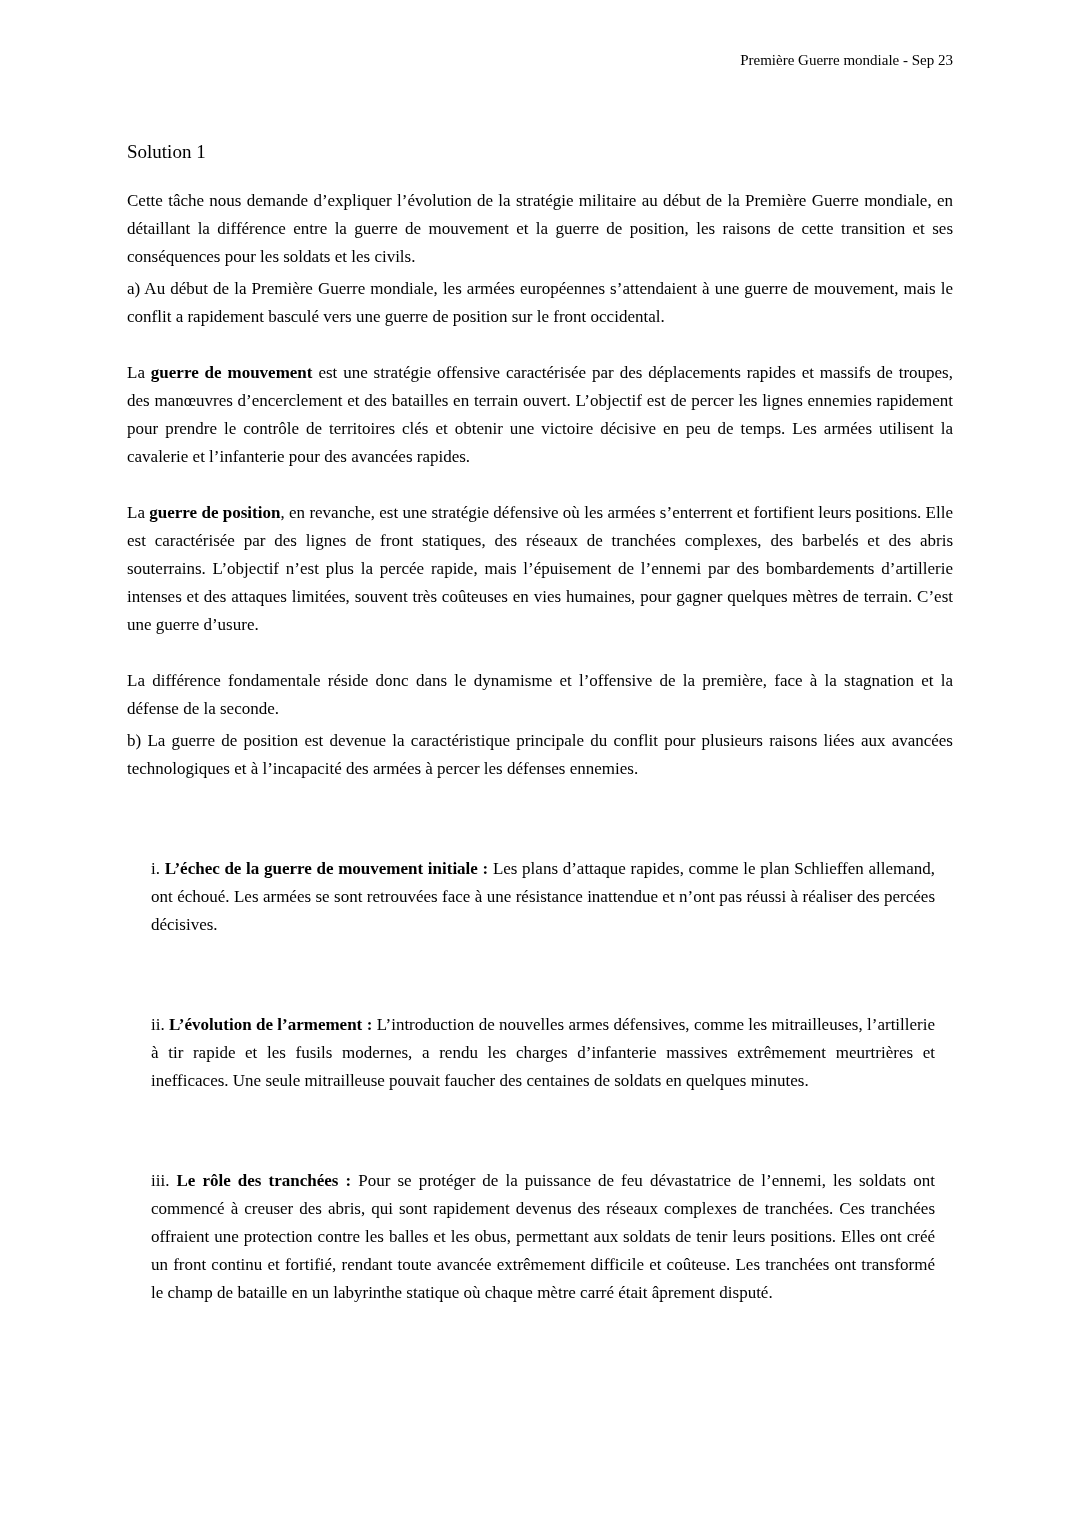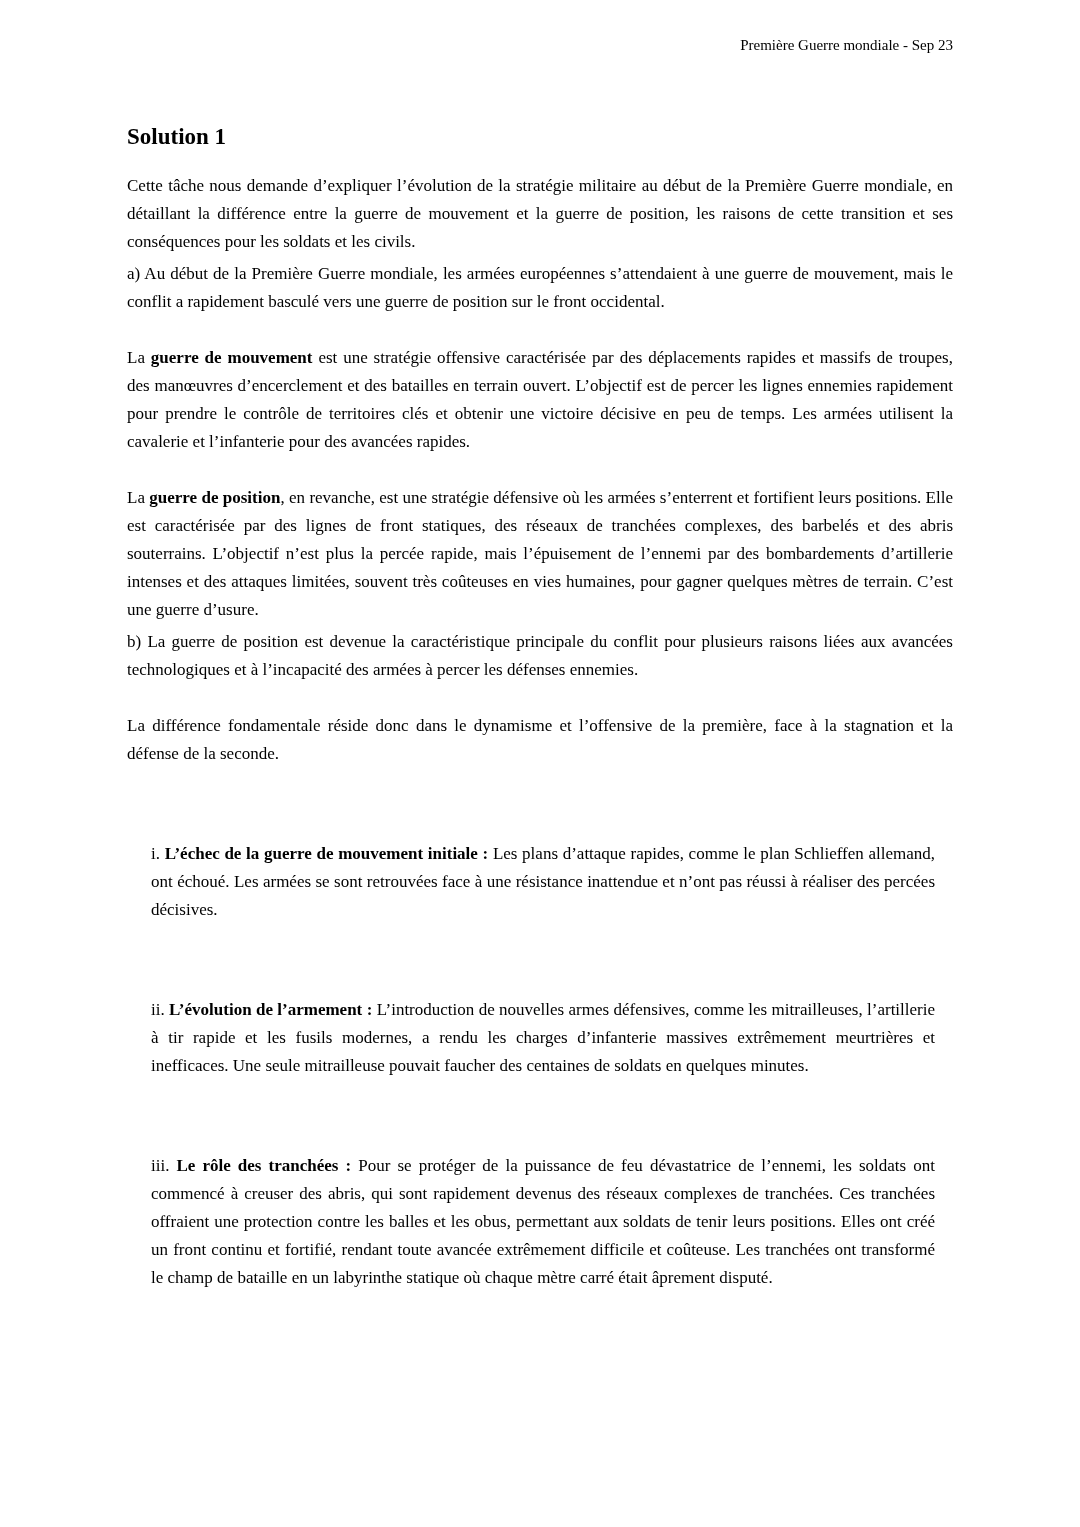--- a/index.html
+++ b/index.html
@@ -12,32 +12,32 @@
     height: 1527px;
     font-family: "Liberation Serif", "DejaVu Serif", serif;
     color: #000000;
     position: relative;
     overflow: hidden;
   }
   .page {
     box-sizing: border-box;
     width: 1080px;
     height: 1527px;
-    padding: 36px 127px 0 127px;
+    padding: 51px 127px 0 127px;
     position: relative;
   }
   .header {
     text-align: right;
     font-size: 15px;
     line-height: 18px;
     color: #000000;
   }
   .doc-title {
-    font-size: 23px;
-    font-weight: bold;
+    font-size: 19px;
+    font-weight: normal;
     margin: 68px 0 20px 0;
     line-height: 30px;
   }
   .para {
     font-size: 17px;
     line-height: 28px;
     text-align: justify;
     margin: 0 0 4px 0;
   }
   .para.gap-top {
@@ -71,23 +71,23 @@
   <div class="doc-title">Solution 1</div>
 
   <p class="para">Cette tâche nous demande d’expliquer l’évolution de la stratégie militaire au début de la Première Guerre mondiale, en détaillant la différence entre la guerre de mouvement et la guerre de position, les raisons de cette transition et ses conséquences pour les soldats et les civils.</p>
 
   <p class="para">a) Au début de la Première Guerre mondiale, les armées européennes s’attendaient à une guerre de mouvement, mais le conflit a rapidement basculé vers une guerre de position sur le front occidental.</p>
 
   <p class="para gap-top"><span>La </span><strong>guerre de mouvement</strong><span> est une stratégie offensive caractérisée par des déplacements rapides et massifs de troupes, des manœuvres d’encerclement et des batailles en terrain ouvert. L’objectif est de percer les lignes ennemies rapidement pour prendre le contrôle de territoires clés et obtenir une victoire décisive en peu de temps. Les armées utilisent la cavalerie et l’infanterie pour des avancées rapides.</span></p>
 
   <p class="para gap-top"><span>La </span><strong>guerre de position</strong><span>, en revanche, est une stratégie défensive où les armées s’enterrent et fortifient leurs positions. Elle est caractérisée par des lignes de front statiques, des réseaux de tranchées complexes, des barbelés et des abris souterrains. L’objectif n’est plus la percée rapide, mais l’épuisement de l’ennemi par des bombardements d’artillerie intenses et des attaques limitées, souvent très coûteuses en vies humaines, pour gagner quelques mètres de terrain. C’est une guerre d’usure.</span></p>
 
+  <p class="para gap-top">La différence fondamentale réside donc dans le dynamisme et l’offensive de la première, face à la stagnation et la défense de la seconde.</p>
+
   <p class="para">b) La guerre de position est devenue la caractéristique principale du conflit pour plusieurs raisons liées aux avancées technologiques et à l’incapacité des armées à percer les défenses ennemies.</p>
-
-  <p class="para gap-top">La différence fondamentale réside donc dans le dynamisme et l’offensive de la première, face à la stagnation et la défense de la seconde.</p>
 
   <div class="item"><span>i. </span><strong>L’échec de la guerre de mouvement initiale :</strong><span> Les plans d’attaque rapides, comme le plan Schlieffen allemand, ont échoué. Les armées se sont retrouvées face à une résistance inattendue et n’ont pas réussi à réaliser des percées décisives.</span></div>
 
   <div class="item"><span>ii. </span><strong>L’évolution de l’armement :</strong><span> L’introduction de nouvelles armes défensives, comme les mitrailleuses, l’artillerie à tir rapide et les fusils modernes, a rendu les charges d’infanterie massives extrêmement meurtrières et inefficaces. Une seule mitrailleuse pouvait faucher des centaines de soldats en quelques minutes.</span></div>
 
   <div class="item"><span>iii. </span><strong>Le rôle des tranchées :</strong><span> Pour se protéger de la puissance de feu dévastatrice de l’ennemi, les soldats ont commencé à creuser des abris, qui sont rapidement devenus des réseaux complexes de tranchées. Ces tranchées offraient une protection contre les balles et les obus, permettant aux soldats de tenir leurs positions. Elles ont créé un front continu et fortifié, rendant toute avancée extrêmement difficile et coûteuse. Les tranchées ont transformé le champ de bataille en un labyrinthe statique où chaque mètre carré était âprement disputé.</span></div>
 
 
 </div>
 

